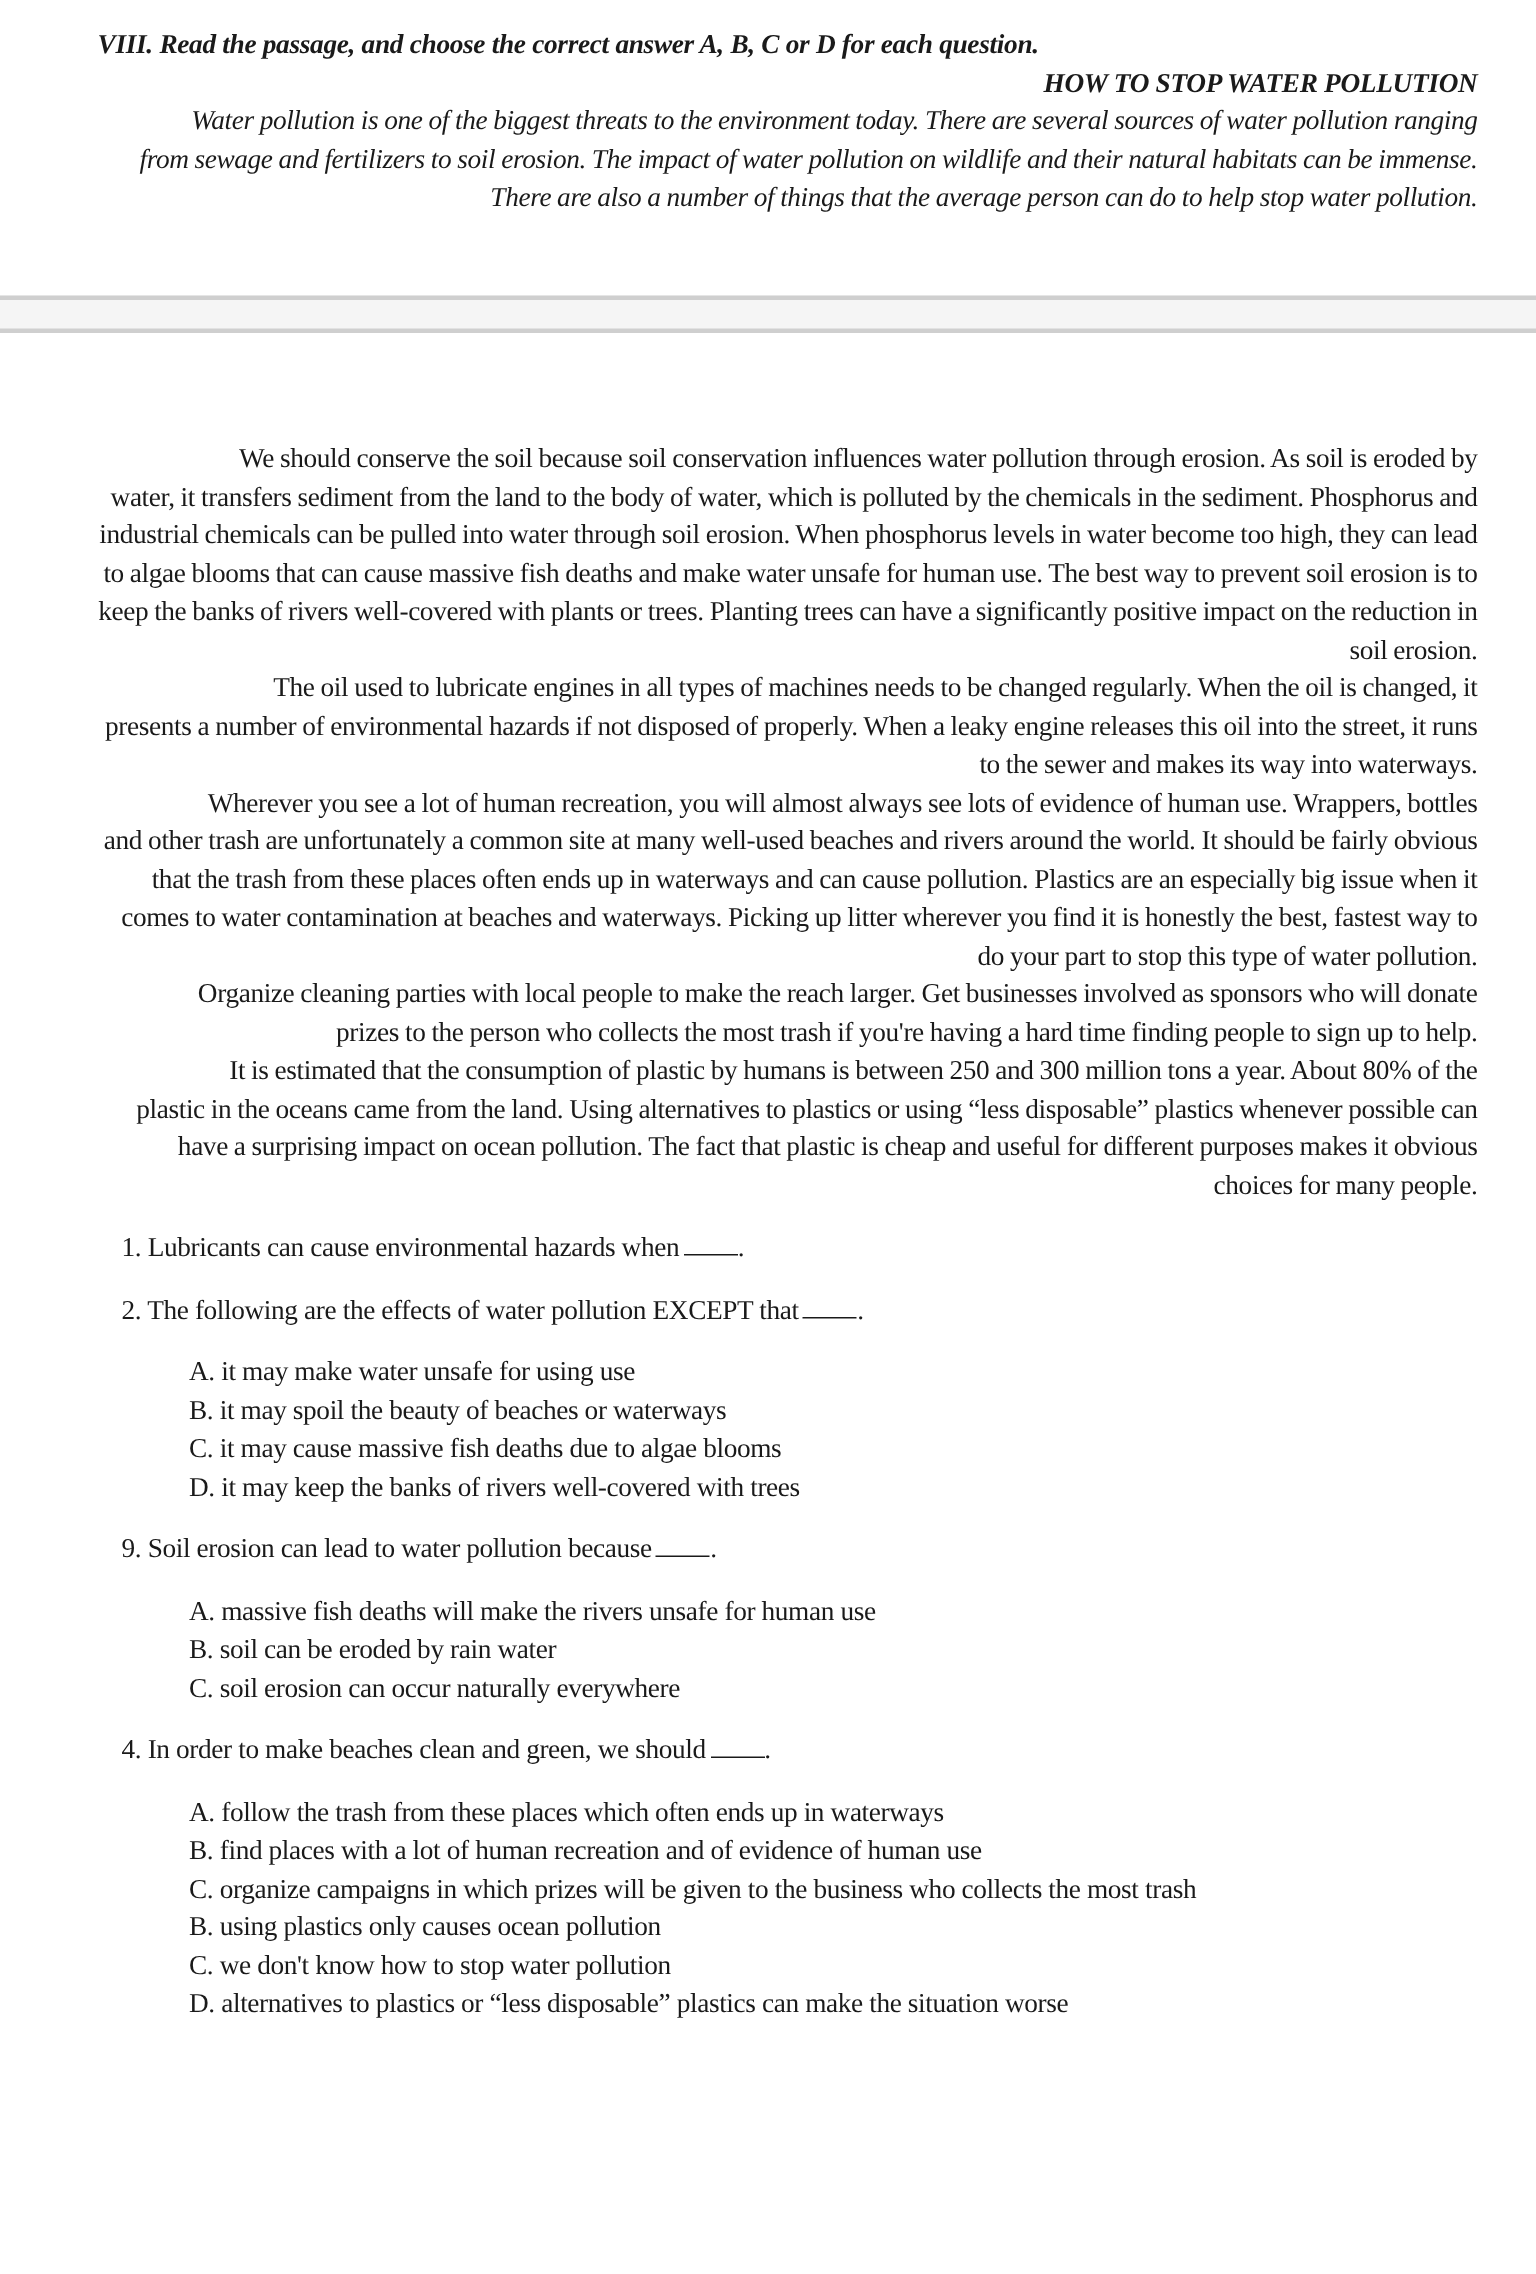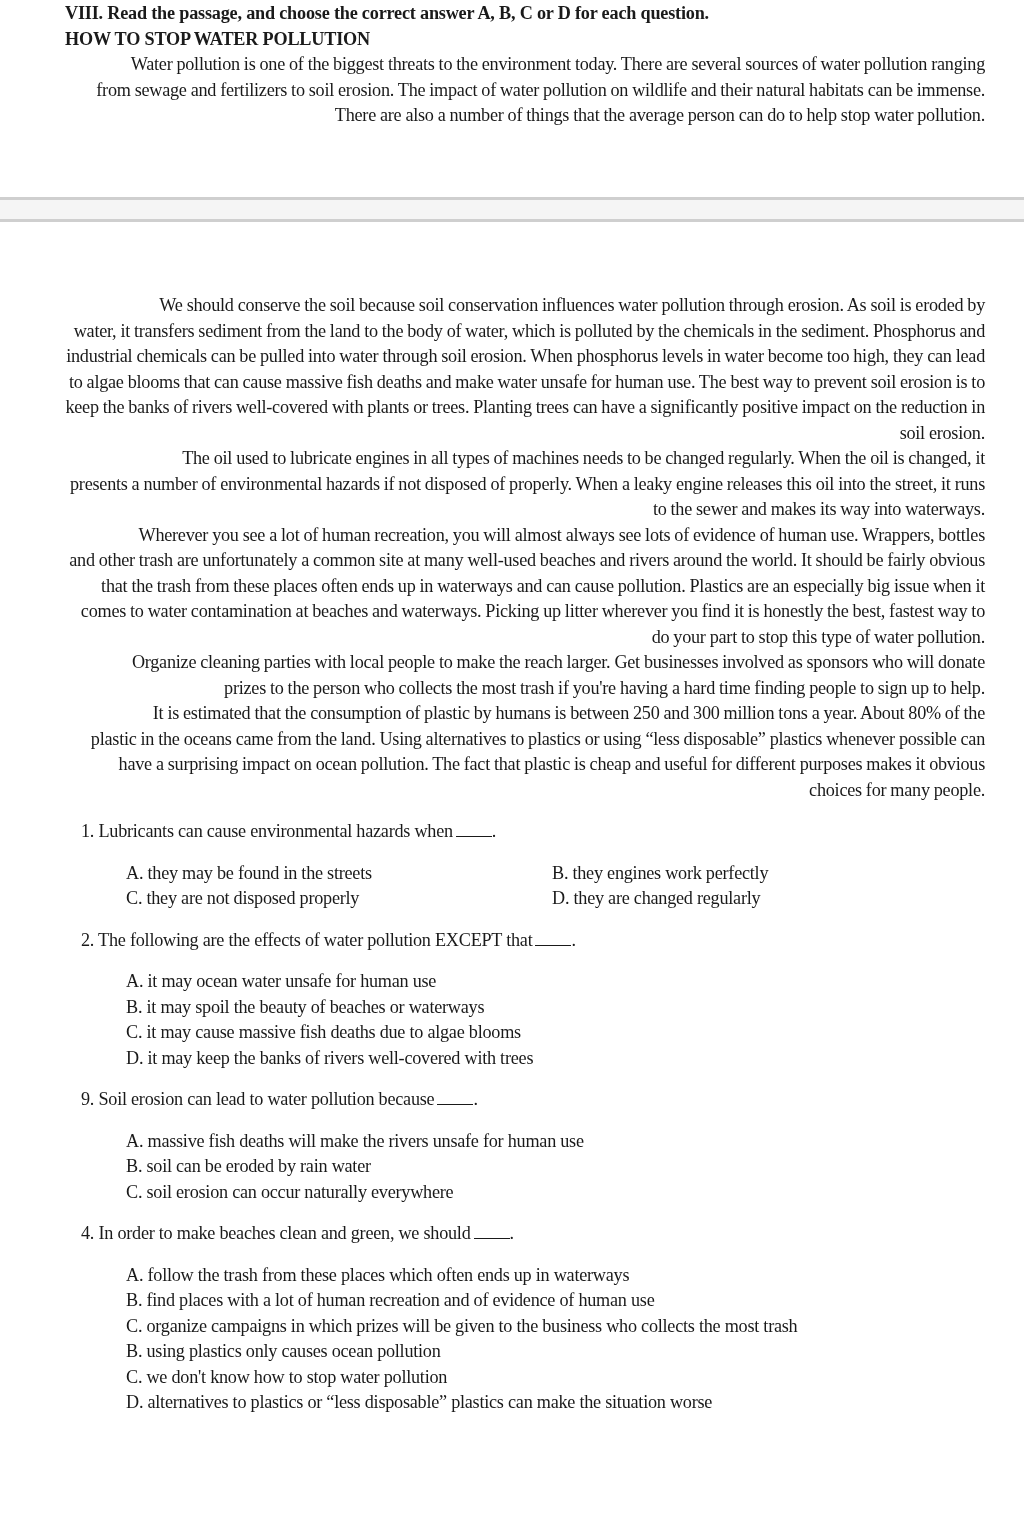--- a/index.html
+++ b/index.html
@@ -26,21 +26,21 @@
     .block {
       position: absolute;
       left: 65px;
       width: 920px;
     }
     .instruction {
       font-weight: bold;
       letter-spacing: -0.2px;
     }
     .title {
-      text-align: left;
+      text-align: right;
       font-weight: bold;
       width: 920px;
       margin-left: 0;
       letter-spacing: -0.2px;
     }
     p.para {
       margin: 0;
       text-indent: 61px;
       text-align: right;
       letter-spacing: -0.25px;
@@ -79,49 +79,43 @@
       padding-left: 61px;
       display: grid;
       grid-template-columns: 426px auto;
     }
   </style>
 </head>
 <body>
 
 <div class="page">
 
-  <div class="block" style="top: 1px;">
+  <div class="block" style="top: 17px; font-style: italic;">
     <div class="instruction">VIII. Read the passage, and choose the correct answer A, B, C or D for each question.</div>
     <div class="title">HOW TO STOP WATER POLLUTION</div>
     <p class="para">Water pollution is one of the biggest threats to the environment today. There are several sources of water pollution ranging from sewage and fertilizers to soil erosion. The impact of water pollution on wildlife and their natural habitats can be immense. There are also a number of things that the average person can do to help stop water pollution.</p>
   </div>
 
   <div class="separator"></div>
 
   <div class="block" style="top: 293px;">
     <p class="para">We should conserve the soil because soil conservation influences water pollution through erosion. As soil is eroded by water, it transfers sediment from the land to the body of water, which is polluted by the chemicals in the sediment. Phosphorus and industrial chemicals can be pulled into water through soil erosion. When phosphorus levels in water become too high, they can lead to algae blooms that can cause massive fish deaths and make water unsafe for human use. The best way to prevent soil erosion is to keep the banks of rivers well-covered with plants or trees. Planting trees can have a significantly positive impact on the reduction in soil erosion.</p>
     <p class="para">The oil used to lubricate engines in all types of machines needs to be changed regularly. When the oil is changed, it presents a number of environmental hazards if not disposed of properly. When a leaky engine releases this oil into the street, it runs to the sewer and makes its way into waterways.</p>
     <p class="para">Wherever you see a lot of human recreation, you will almost always see lots of evidence of human use. Wrappers, bottles and other trash are unfortunately a common site at many well-used beaches and rivers around the world. It should be fairly obvious that the trash from these places often ends up in waterways and can cause pollution. Plastics are an especially big issue when it comes to water contamination at beaches and waterways. Picking up litter wherever you find it is honestly the best, fastest way to do your part to stop this type of water pollution.</p>
     <p class="para">Organize cleaning parties with local people to make the reach larger. Get businesses involved as sponsors who will donate prizes to the person who collects the most trash if you're having a hard time finding people to sign up to help.</p>
     <p class="para">It is estimated that the consumption of plastic by humans is between 250 and 300 million tons a year. About 80% of the plastic in the oceans came from the land. Using alternatives to plastics or using “less disposable” plastics whenever possible can have a surprising impact on ocean pollution. The fact that plastic is cheap and useful for different purposes makes it obvious choices for many people.</p>
 
     <div>
       <div class="question"><span>1. Lubricants can cause environmental hazards when</span><span class="blank"></span><span>.</span></div>
-      <div class="opts-grid">
-        <div class="opt">A. they may be found in the streets</div>
-        <div class="opt">B. they engines work perfectly</div>
-        <div class="opt">C. they are not disposed properly</div>
-        <div class="opt">D. they are changed regularly</div>
-      </div>
     </div>
 
     <div>
       <div class="question"><span>2. The following are the effects of water pollution EXCEPT that</span><span class="blank"></span><span>.</span></div>
       <div class="opts">
-        <div class="opt">A. it may ocean water unsafe for human use</div>
+        <div class="opt">A. it may make water unsafe for using use</div>
         <div class="opt">B. it may spoil the beauty of beaches or waterways</div>
         <div class="opt">C. it may cause massive fish deaths due to algae blooms</div>
         <div class="opt">D. it may keep the banks of rivers well-covered with trees</div>
       </div>
     </div>
 
     <div>
       <div class="question"><span>9. Soil erosion can lead to water pollution because</span><span class="blank"></span><span>.</span></div>
       <div class="opts">
         <div class="opt">A. massive fish deaths will make the rivers unsafe for human use</div>

